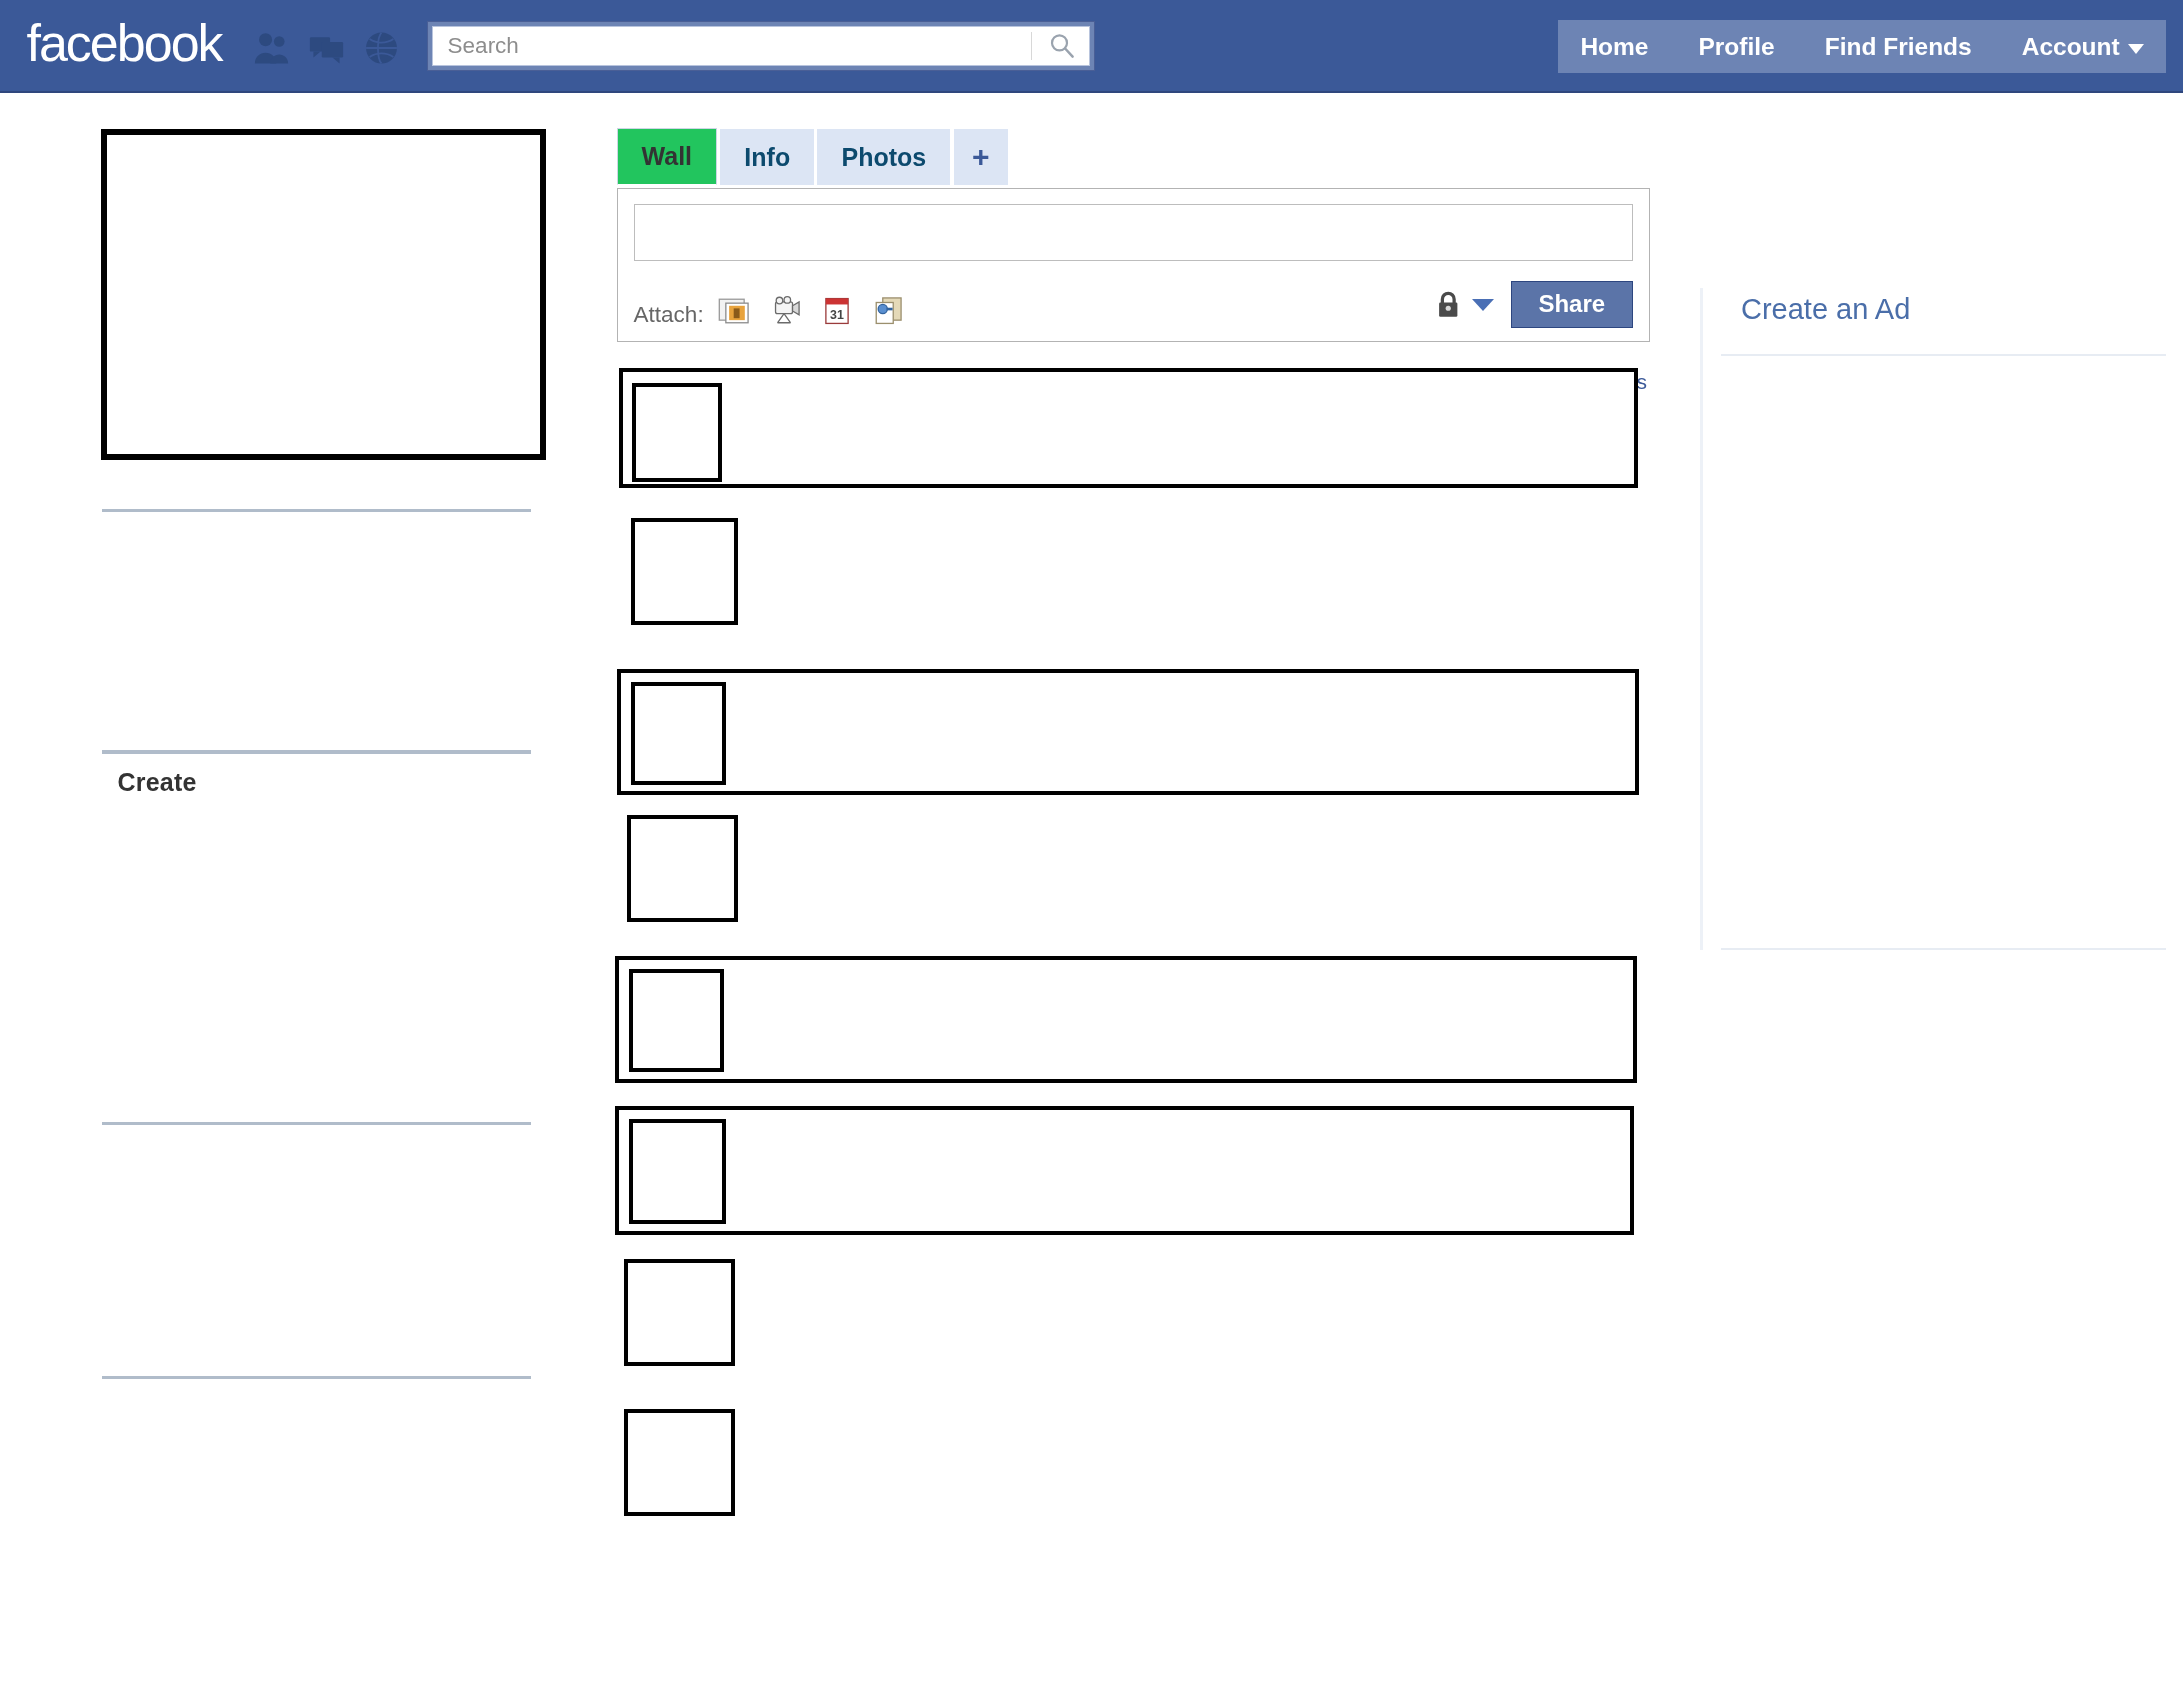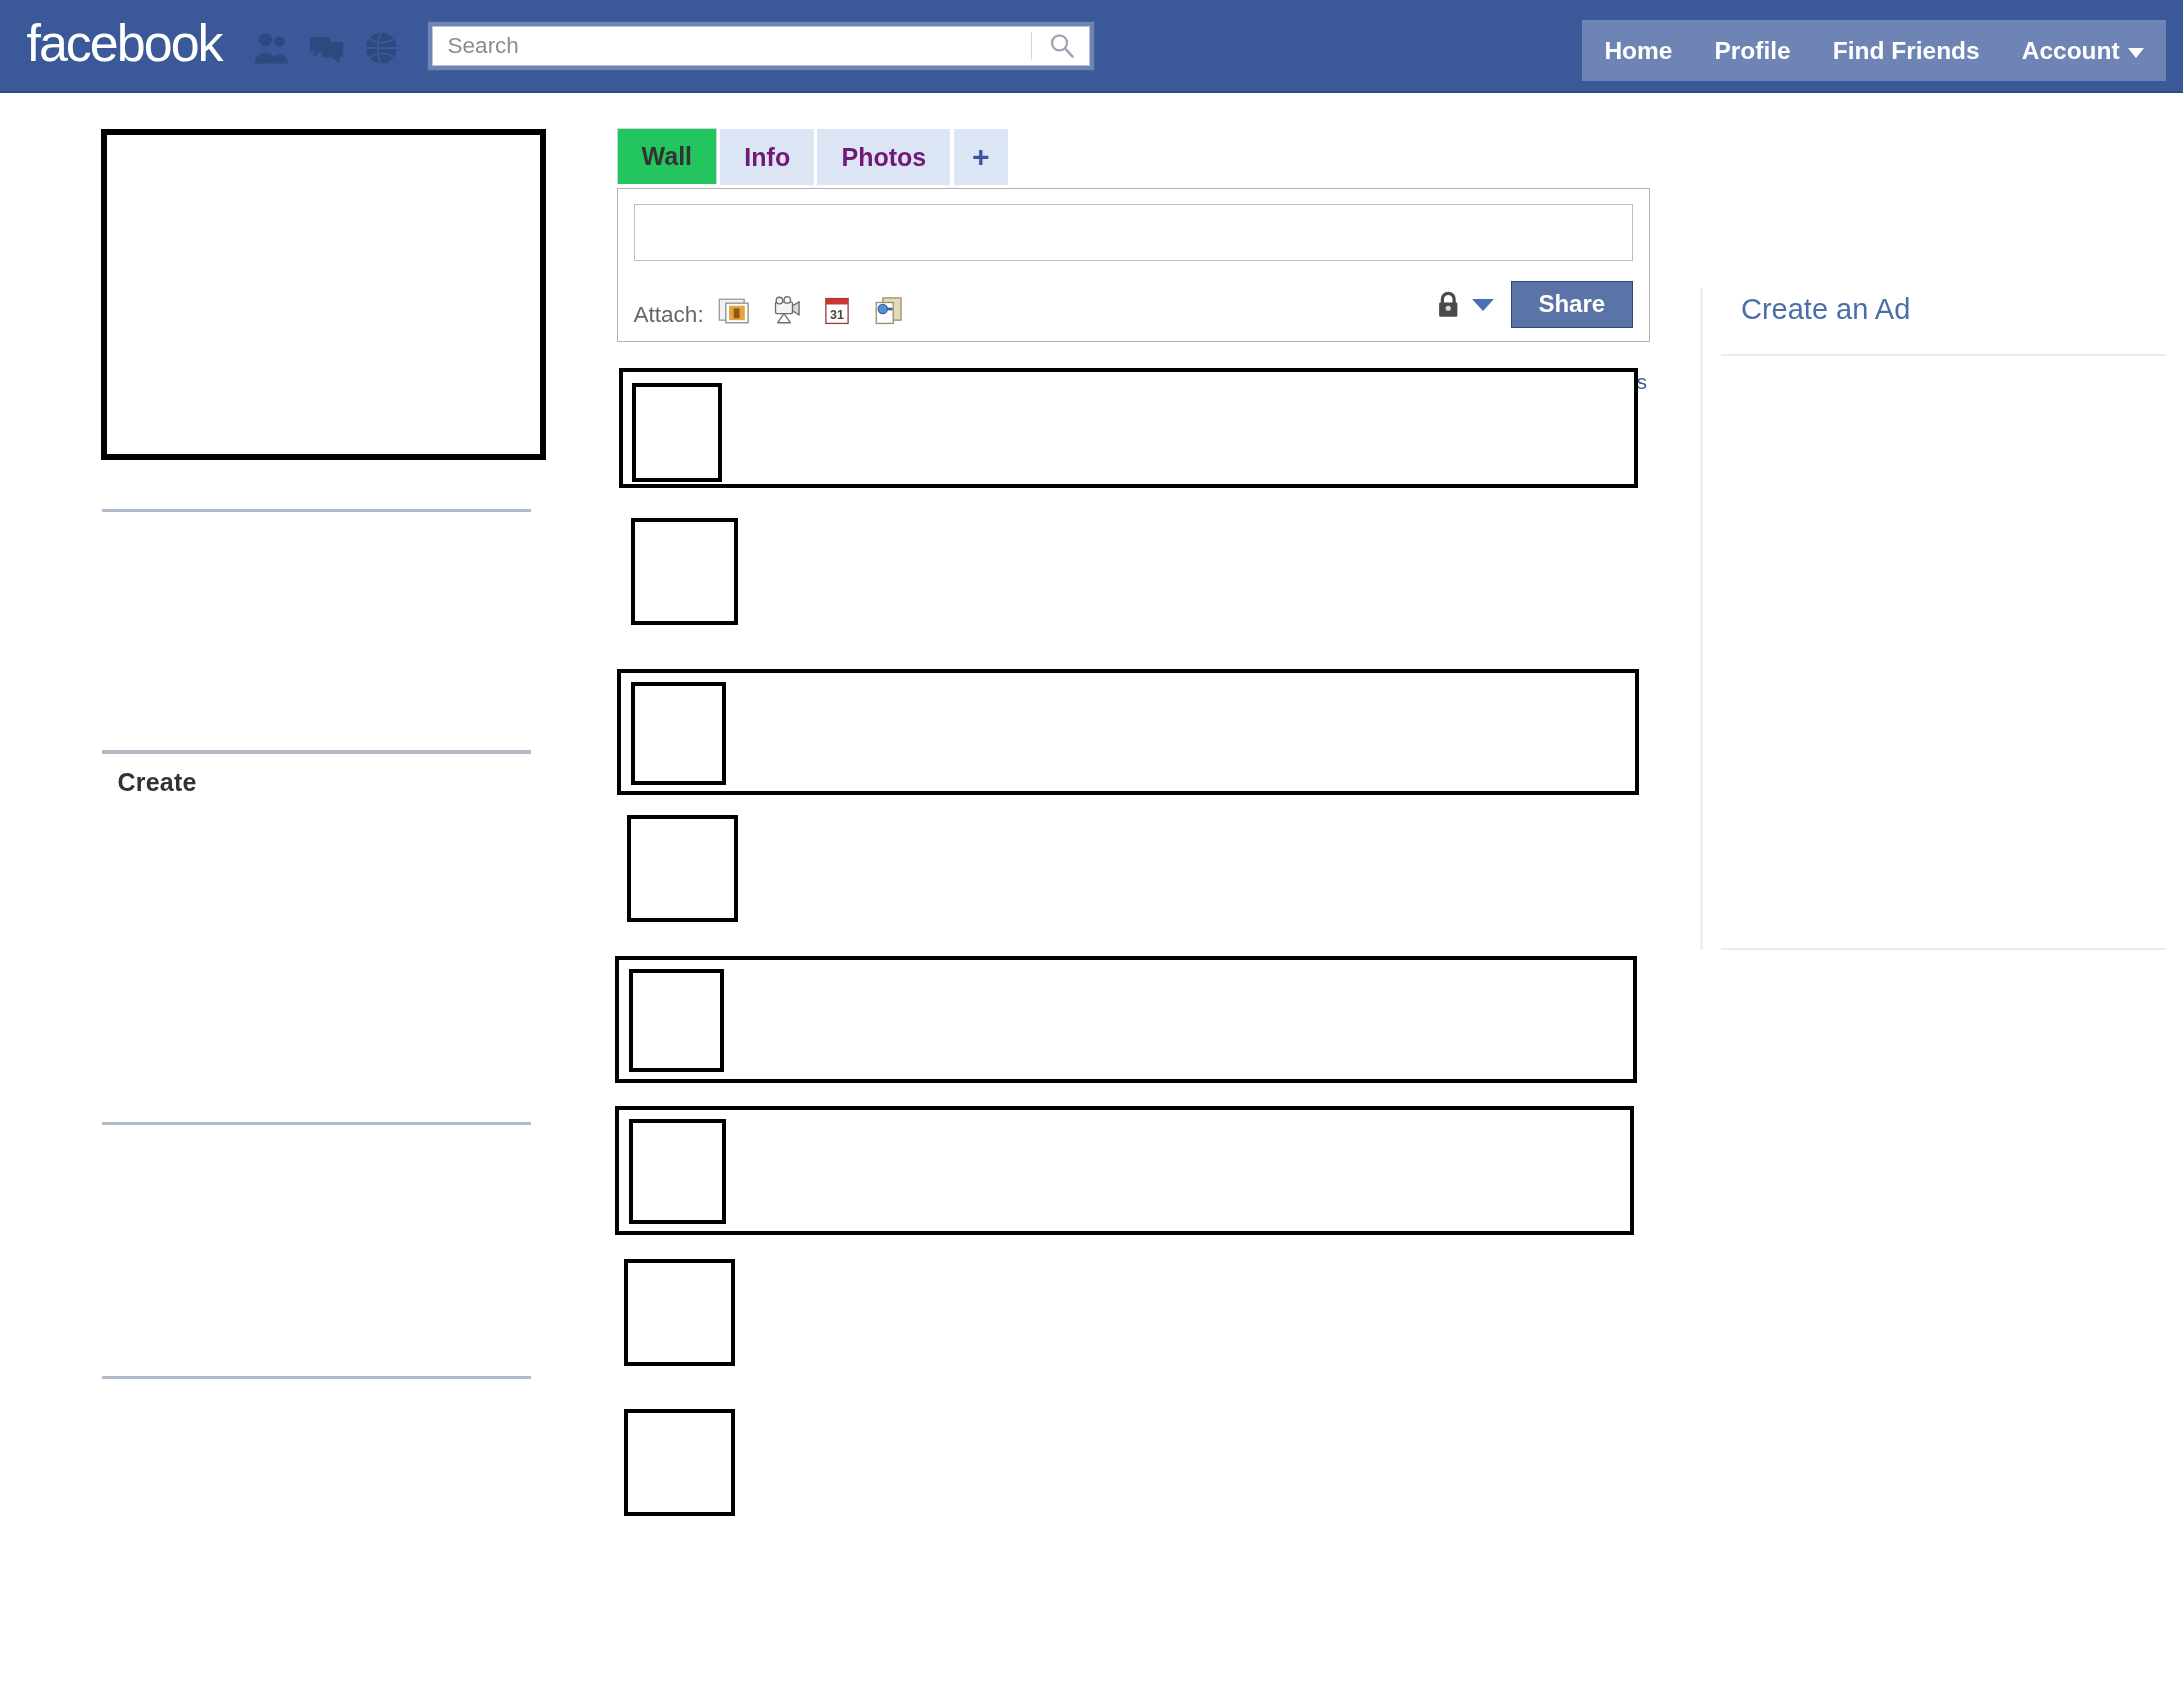--- a/index.html
+++ b/index.html
@@ -71,22 +71,22 @@
   #search-icon {
     position: absolute; right: 12px; top: 50%;
     transform: translateY(-50%);
     width: 30px; height: 30px;
   }
   #search-icon svg { width: 100%; height: 100%; display: block; }
 
   
   #topnav {
     position: absolute; right: 17px; top: 20px;
-    height: 61px;
-    display: flex; align-items: center; gap: 8px;
+    height: 53px;
+    display: flex; align-items: center; gap: 16px;
     background: #6d84b4;
     padding: 0 5.3px;
   }
   .nav-link {
     color: #ffffff;
     font-size: 24.5px;
     font-weight: bold;
     padding: 0 17px;
     line-height: 53px;
     white-space: nowrap;
@@ -159,21 +159,21 @@
     display: flex; align-items: flex-end;
     height: 60px;
   }
   .tab {
     height: 56px;
     display: flex; align-items: center;
     padding: 0 24px;
     font-size: 25px;
     font-weight: bold;
     background: #dce5f4;
-    color: #701a75;
+    color: #0c4a6e;
     margin-right: 3.3px;
     cursor: pointer;
     white-space: nowrap;
   }
   .tab.active {
     background: #22c55e;
     color: #333333;
     border: 0.7px solid #cdd6e4;
     border-bottom: 0.7px solid #ffffff;
     height: 57px;

